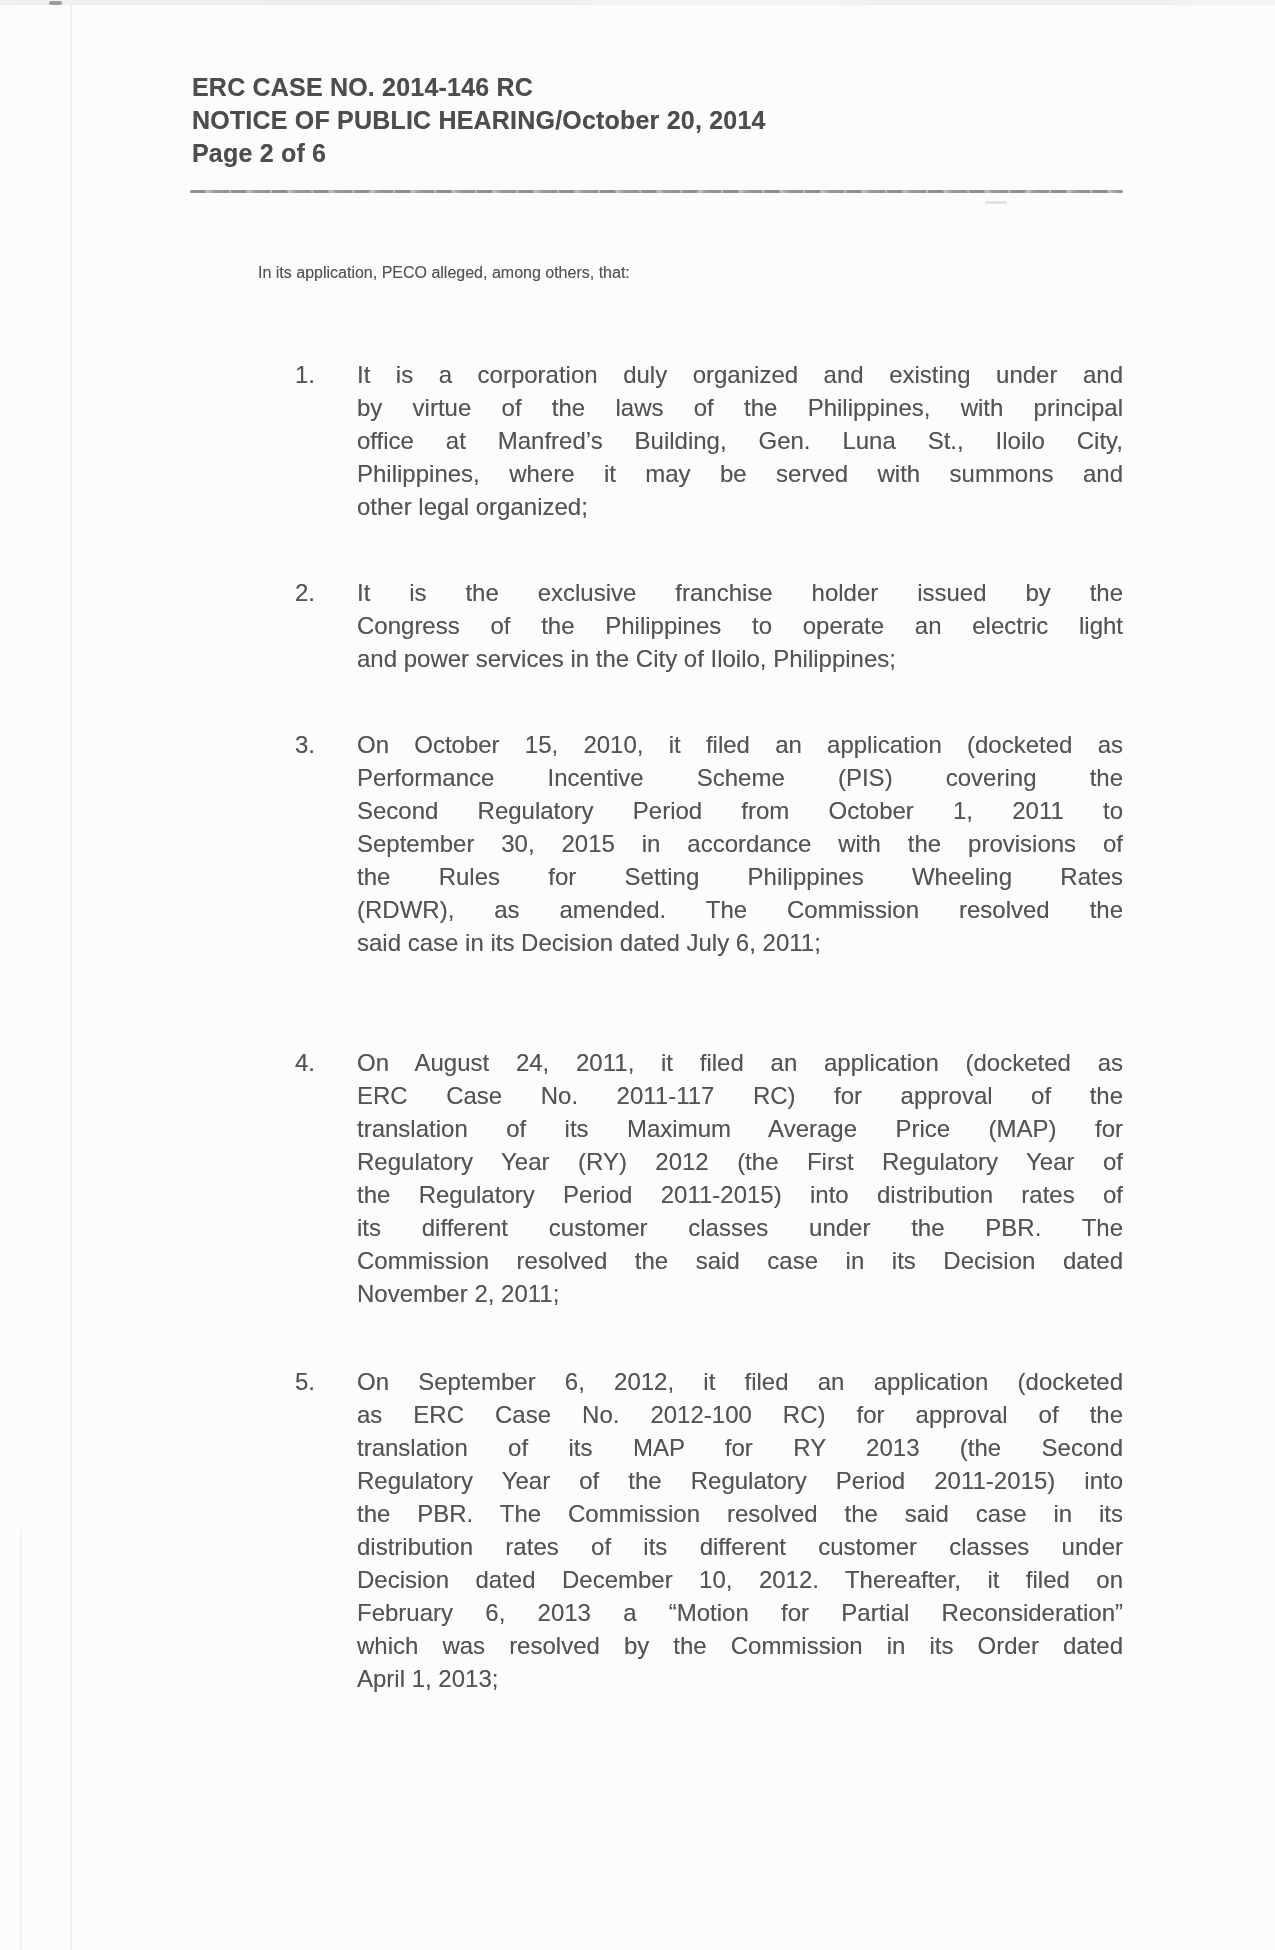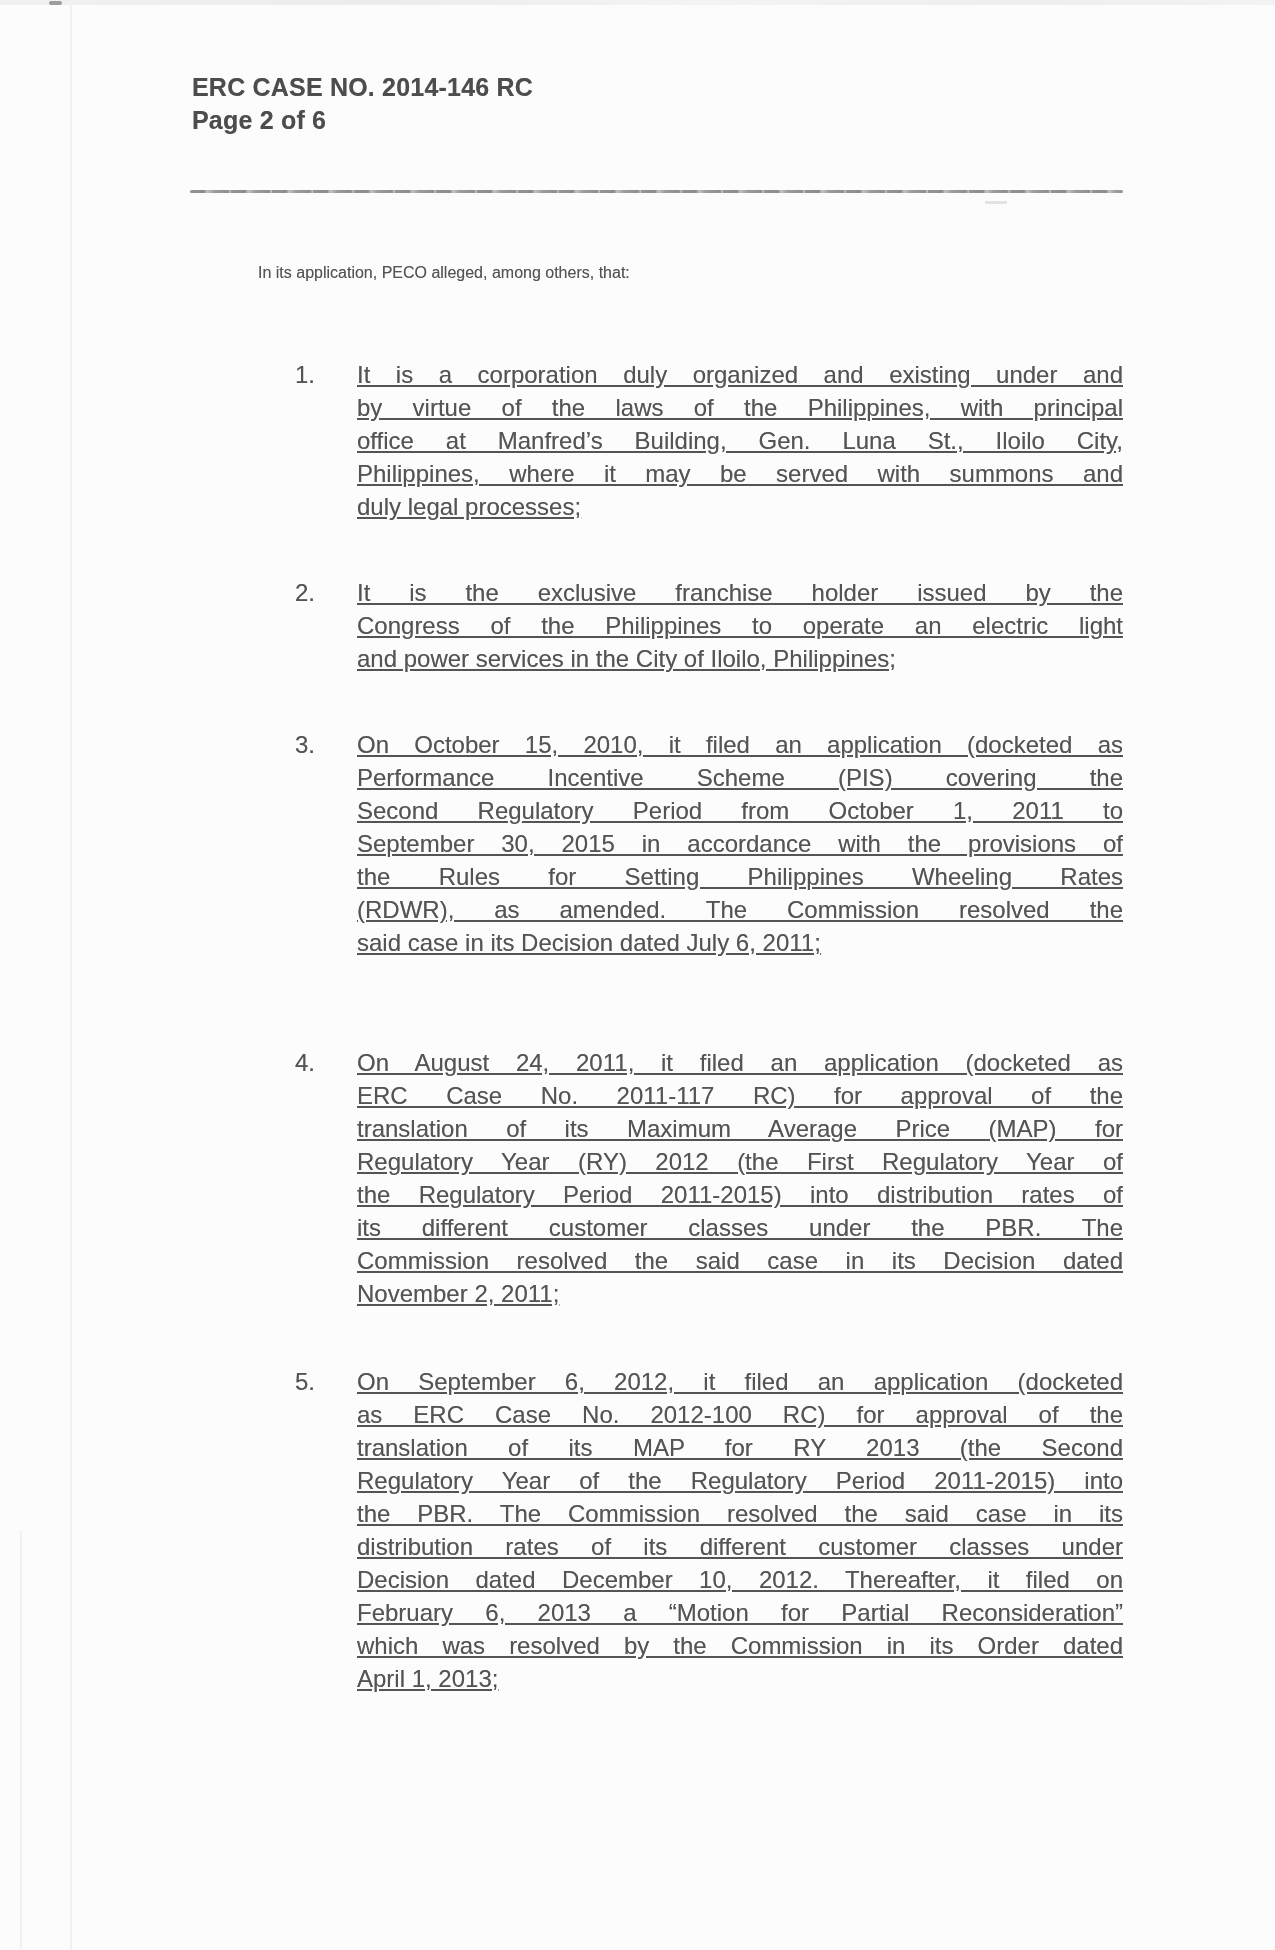--- a/index.html
+++ b/index.html
@@ -100,21 +100,20 @@
     position: absolute;
     left: 0;
     top: 0;
   }
   .item .body {
     margin-left: 62px;
   }
   .item .body .line {
     text-align: justify;
     text-align-last: justify;
-    text-decoration: underline;
   }
   .item .body .line.last {
     text-align-last: left;
   }
   .item-1 { top: 358px; }
   .item-2 { top: 576px; }
   .item-3 { top: 728px; }
   .item-4 { top: 1046px; }
   .item-5 { top: 1365px; }
 </style>
@@ -124,35 +123,36 @@
 <div class="page">
 
   <div class="artifact-top-band"></div>
   <div class="artifact-top-dash"></div>
   <div class="artifact-vline"></div>
   <div class="artifact-vline-left"></div>
   <div class="artifact-mark-right"></div>
 
   <div class="header">
     <div>ERC CASE NO. 2014-146 RC</div>
+    <div>NOTICE OF PUBLIC HEARING/October 20, 2014</div>
     <div>Page 2 of 6</div>
   </div>
 
   <div class="divider"></div>
 
   <p class="intro">In its application, PECO alleged, among others, that:</p>
 
   <div class="item item-1">
     <div class="num">1.</div>
     <div class="body">
         <div class="line">It is a corporation duly organized and existing under and</div>
         <div class="line">by virtue of the laws of the Philippines, with principal</div>
         <div class="line">office at Manfred’s Building, Gen. Luna St., Iloilo City,</div>
         <div class="line">Philippines, where it may be served with summons and</div>
-        <div class="line last">duly legal processes;</div>
+        <div class="line last">other legal organized;</div>
       </div>
   </div>
 
   <div class="item item-2">
     <div class="num">2.</div>
     <div class="body">
         <div class="line">It is the exclusive franchise holder issued by the</div>
         <div class="line">Congress of the Philippines to operate an electric light</div>
         <div class="line last">and power services in the City of Iloilo, Philippines;</div>
       </div>

